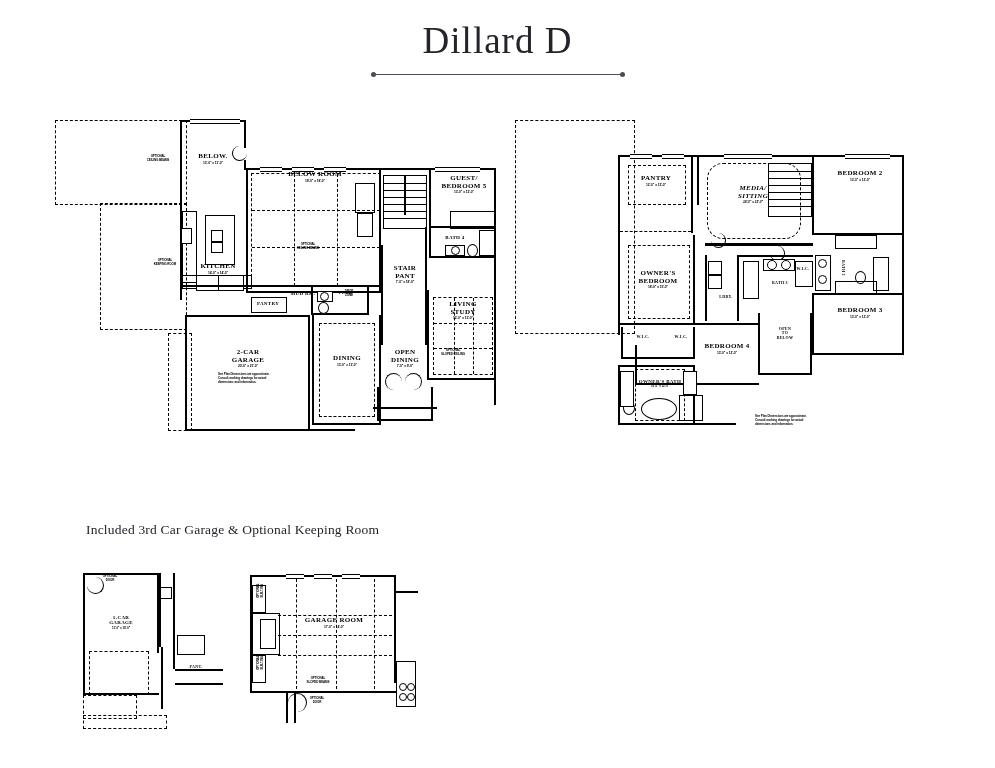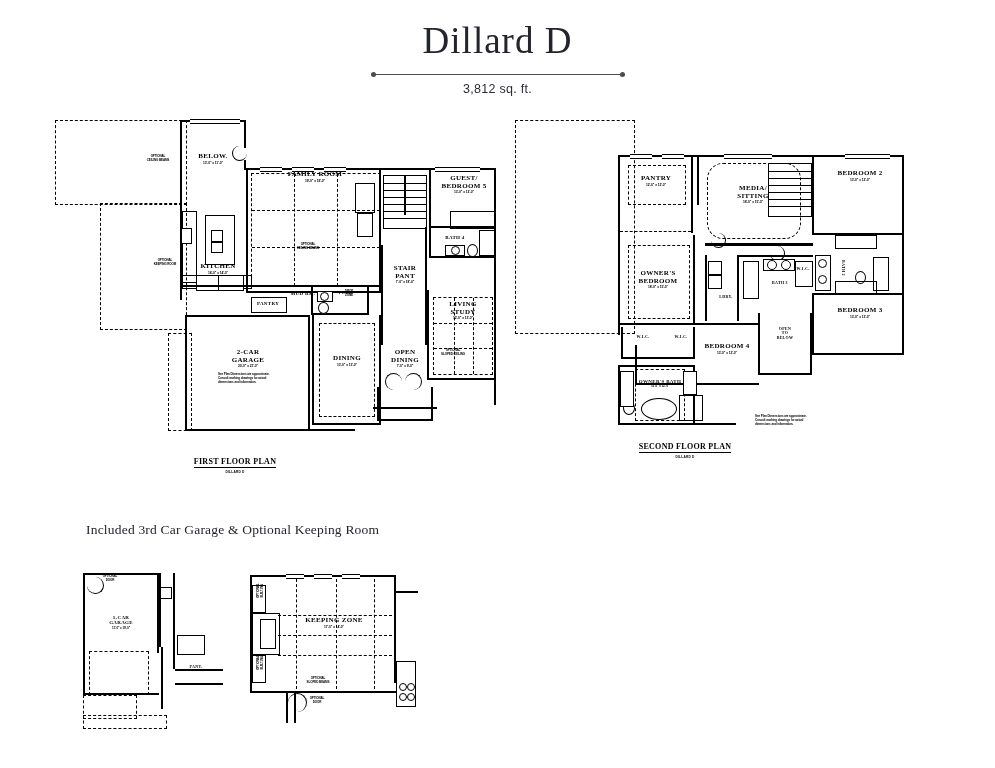--- a/index.html
+++ b/index.html
@@ -103,21 +103,20 @@
 
   
   .win{position:absolute;background:#fff;border-top:1px solid #000;border-bottom:1px solid #000;}
 </style>
 </head>
 <body>
 
 <div id="header">
   <div id="plan-title">Dillard D</div>
   <div id="title-rule"></div>
-  <div id="plan-area">3,812 sq. ft.</div>
 </div>
 
 <div class="plan" id="first-floor" style="left:55px;top:115px;width:460px;height:360px;">
 
   <div class="opt" style="left:0px;top:5px;width:130px;height:83px;"></div>
   <div class="opt" style="left:45px;top:88px;width:85px;height:125px;"></div>
   <div class="note" style="left:78px;top:40px;width:50px;">OPTIONAL
 CEILING BEAMS</div>
   <div class="note" style="left:85px;top:144px;width:50px;">OPTIONAL
 KEEPING ROOM</div>
@@ -165,21 +164,21 @@
   </div>
 
   <div class="w" style="left:191px;top:53px;width:2px;height:125px;"></div>
   <div class="beam" style="left:196px;top:58px;width:128px;height:112px;">
     <div class="beamline-h" style="top:36px;"></div>
     <div class="beamline-h" style="top:73px;"></div>
     <div class="beamline-v" style="left:42px;"></div>
     <div class="beamline-v" style="left:85px;"></div>
   </div>
   <div class="rm rm-md" style="left:215px;top:56px;width:90px;">
-    <span class="nm">FAMILY ROOM</span>
+    <span class="nm">BELOW ROOM</span>
     <span class="dim">19'-0" x 18'-0"</span>
   </div>
   <div class="note" style="left:230px;top:128px;width:46px;">OPTIONAL
 CEILING BEAMS</div>
 
   <div class="w" style="left:191px;top:176px;width:135px;height:2px;"></div>
   <div class="w" style="left:324px;top:55px;width:2px;height:123px;"></div>
 
   <div class="thin" style="left:300px;top:68px;width:18px;height:28px;"></div>
   <div class="thin" style="left:302px;top:98px;width:14px;height:22px;"></div>
@@ -287,24 +286,20 @@
     <div class="beamline-v" style="left:39px;"></div>
   </div>
   <div class="rm rm-md" style="left:382px;top:186px;width:52px;">
     <span class="nm">LIVING</span>
     <span class="nm">STUDY</span>
     <span class="dim">12'-0" x 13'-0"</span>
   </div>
   <div class="note" style="left:376px;top:234px;width:44px;">OPTIONAL
 SLOPED CEILING</div>
 
-  <div class="caption" style="left:110px;top:335px;width:140px;">
-    <span class="ct">FIRST FLOOR PLAN</span>
-    <span class="cs">DILLARD D</span>
-  </div>
 </div>
 
 <div class="plan" id="second-floor" style="left:515px;top:115px;width:430px;height:360px;">
 
   <div class="opt" style="left:0px;top:5px;width:118px;height:212px;"></div>
 
   <div class="w" style="left:103px;top:40px;width:12px;height:2px;"></div>
   <div class="win" style="left:115px;top:39px;width:22px;height:3px;"></div>
   <div class="w" style="left:137px;top:40px;width:10px;height:2px;"></div>
   <div class="win" style="left:147px;top:39px;width:22px;height:3px;"></div>
@@ -322,21 +317,21 @@
   <div class="opt" style="left:113px;top:50px;width:56px;height:38px;"></div>
   <div class="rm rm-md" style="left:113px;top:60px;width:56px;">
     <span class="nm">PANTRY</span>
     <span class="dim">12'-0" x 12'-0"</span>
   </div>
   <div class="w" style="left:176px;top:40px;width:2px;height:78px;"></div>
   <div class="optb" style="left:105px;top:116px;width:71px;"></div>
 
   <div class="w" style="left:182px;top:40px;width:2px;height:50px;"></div>
   <div class="opt" style="left:192px;top:48px;width:92px;height:74px;border-radius:16px;"></div>
-  <div class="rm rm-md" style="left:196px;top:70px;width:84px;">
+  <div class="rm rm-md" style="left:196px;top:70px;width:84px;font-style:italic;">
     <span class="nm">MEDIA/</span>
     <span class="nm">SITTING</span>
     <span class="dim">18'-0" x 15'-0"</span>
   </div>
   <div class="w" style="left:190px;top:128px;width:108px;height:3px;"></div>
   <div class="swing swing-br" style="left:196px;top:118px;width:14px;height:14px;"></div>
   <div class="swing swing-br" style="left:255px;top:131px;width:14px;height:14px;"></div>
 
   <div class="opt" style="left:113px;top:130px;width:60px;height:72px;"></div>
   <div class="rm rm-md" style="left:112px;top:155px;width:62px;">
@@ -443,24 +438,20 @@
   <div class="ellipse" style="left:126px;top:283px;width:34px;height:20px;"></div>
   <div class="thin" style="left:164px;top:280px;width:22px;height:24px;"></div>
   <div class="ellipse" style="left:108px;top:286px;width:10px;height:12px;"></div>
   <div class="cab" style="left:105px;top:256px;width:12px;height:34px;"></div>
   <div class="cab" style="left:168px;top:256px;width:12px;height:22px;"></div>
 
   <div class="note" style="left:240px;top:300px;width:66px;text-align:left;">See Plan Dimensions are approximate.
 Consult working drawings for actual
 dimensions and information.</div>
 
-  <div class="caption" style="left:95px;top:320px;width:150px;">
-    <span class="ct">SECOND FLOOR PLAN</span>
-    <span class="cs">DILLARD D</span>
-  </div>
 </div>
 
 <div id="optional-heading">Included 3rd Car Garage &amp; Optional Keeping Room</div>
 
 <div class="plan" id="third-car-garage" style="left:75px;top:565px;width:160px;height:165px;">
   <div class="w" style="left:8px;top:8px;width:76px;height:2px;"></div>
   <div class="w" style="left:8px;top:8px;width:2px;height:122px;"></div>
   <div class="w" style="left:82px;top:8px;width:2px;height:80px;"></div>
   <div class="w" style="left:8px;top:128px;width:76px;height:2px;"></div>
   <div class="swing swing-br" style="left:12px;top:12px;width:16px;height:16px;"></div>
@@ -511,21 +502,21 @@
   <div class="beam" style="left:38px;top:14px;width:114px;height:110px;border:none;">
     <div class="beamline-h" style="top:36px;"></div>
     <div class="beamline-h" style="top:56px;"></div>
     <div class="beamline-h" style="top:76px;"></div>
     <div class="beamline-v" style="left:18px;"></div>
     <div class="beamline-v" style="left:58px;"></div>
     <div class="beamline-v" style="left:96px;"></div>
   </div>
 
   <div class="rm rm-md" style="left:42px;top:52px;width:104px;">
-    <span class="nm">KEEPING ZONE</span>
+    <span class="nm">GARAGE ROOM</span>
     <span class="dim">17'-0" x 14'-0"</span>
   </div>
 
   <div class="note" style="left:58px;top:112px;width:40px;">OPTIONAL
 SLOPED BEAMS</div>
   <div class="swing swing-tr" style="left:48px;top:128px;width:18px;height:18px;"></div>
   <div class="note" style="left:62px;top:132px;width:30px;">OPTIONAL
 DOOR</div>
   <div class="w" style="left:46px;top:128px;width:2px;height:30px;"></div>
   <div class="w" style="left:54px;top:128px;width:2px;height:30px;"></div>

